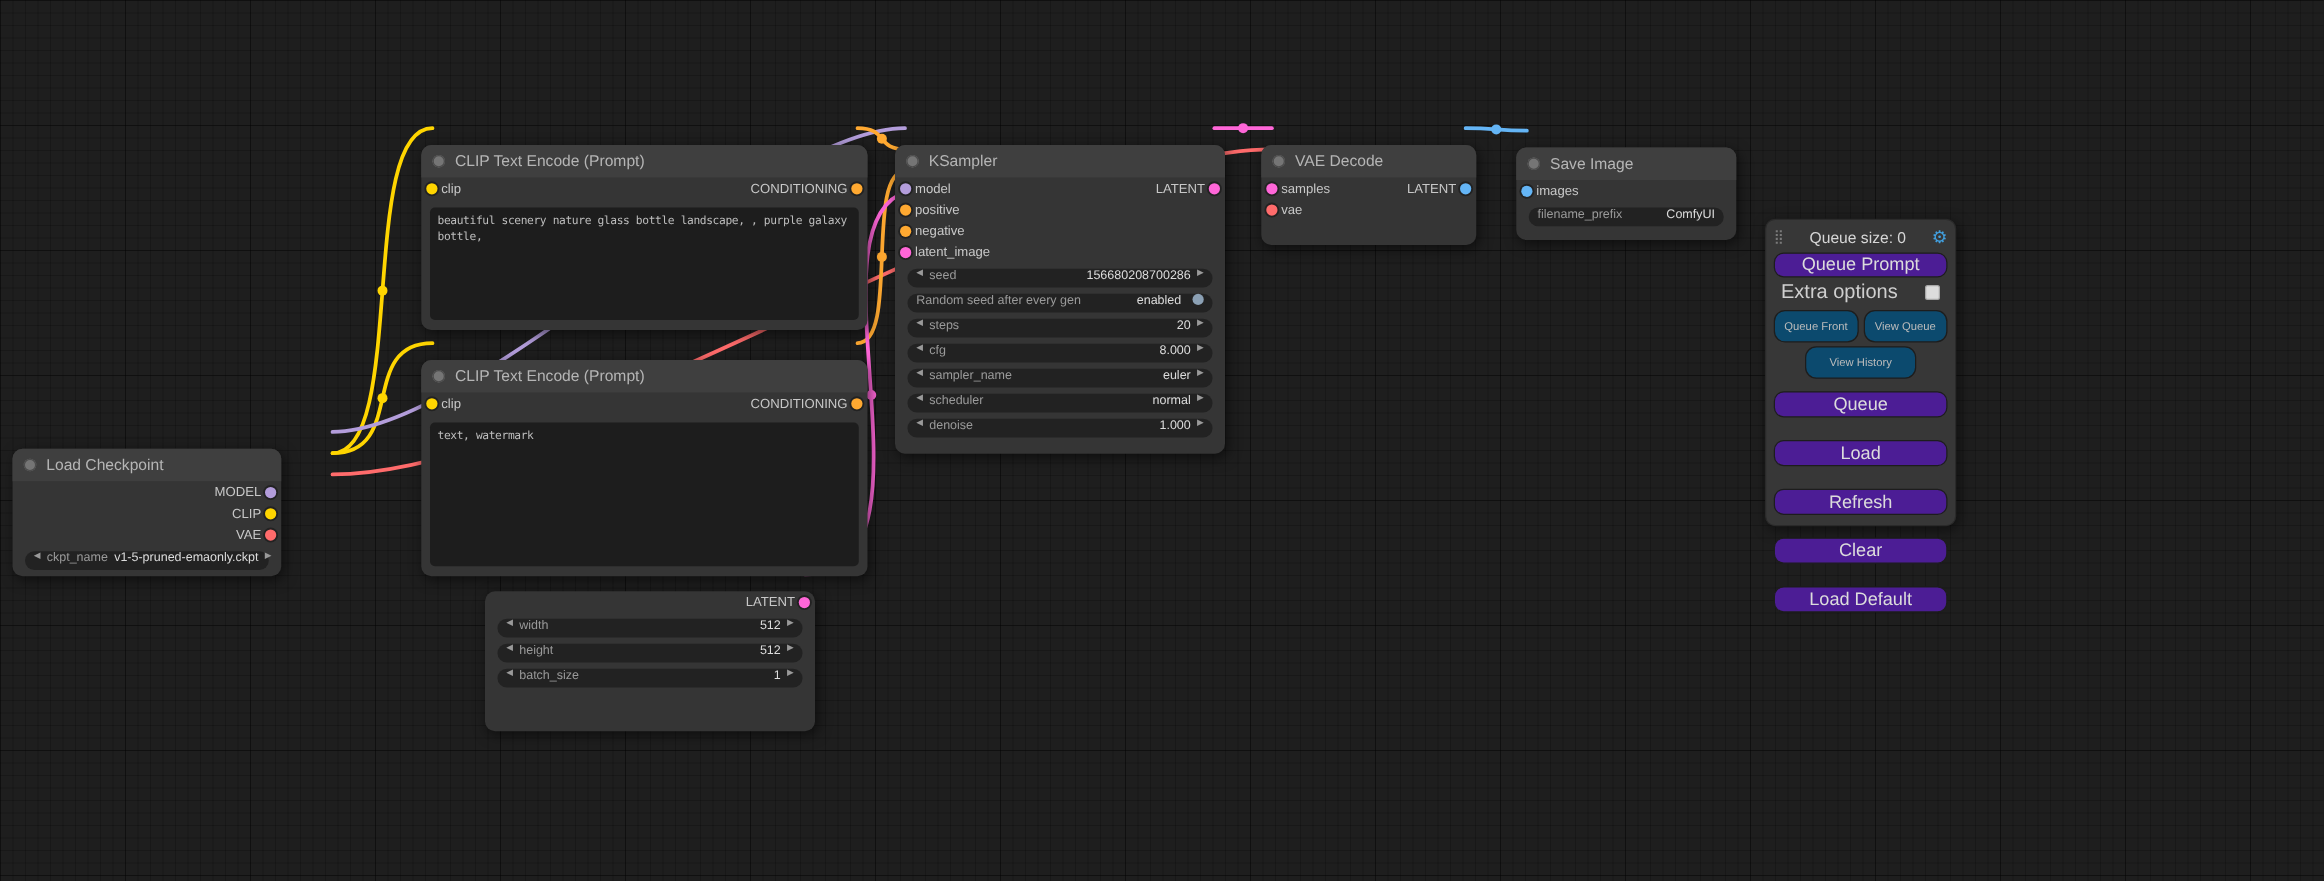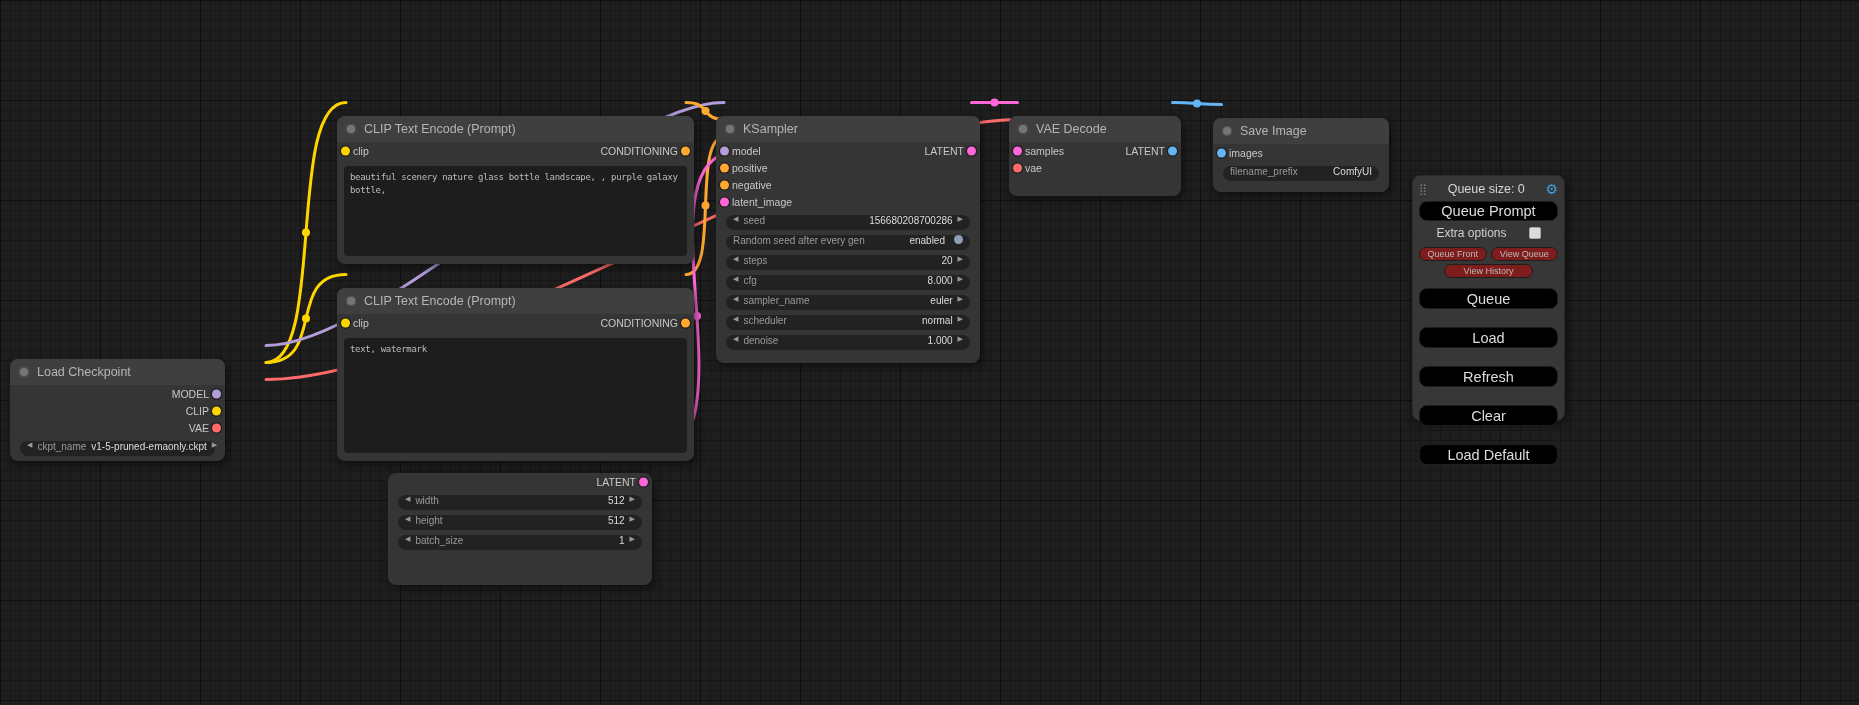--- a/index.html
+++ b/index.html
@@ -61,31 +61,31 @@
     white-space:pre-wrap;overflow:hidden;}
   
   .menu{position:absolute;z-index:3;left:1412px;top:175px;width:153px;height:246px;
     background:#373737;border:1px solid #2a2a2a;border-radius:8px;
     box-shadow:2px 3px 10px rgba(0,0,0,.5);
     box-sizing:border-box;padding:5px 6px;display:flex;flex-direction:column;}
   .menu-header{display:flex;align-items:center;height:18px;margin-bottom:4px;}
   .drag{color:#7a7a7a;font-size:11px;cursor:grab;}
   .qsize{flex:1;text-align:center;color:#d6d6d6;font-size:12.5px;}
   .gear{color:var(--c-accent_gear);font-size:14px;cursor:pointer;}
-  .btn{background:#000000;border:1px solid #1d1d1d;color:#dcdcdc;
+  .btn{background:#4c1d95;border:1px solid #1d1d1d;color:#dcdcdc;
     border-radius:8px;cursor:pointer;font-family:inherit;}
   .btn.big{height:24px;font-size:14.5px;width:100%;}
   .btn.action{height:21px;font-size:14.5px;width:100%;margin-top:18px;}
   .extra{display:flex;align-items:center;justify-content:center;gap:22px;
-    margin:5px 0 5px;color:#cfcfcf;font-size:12px;height:14px;}
+    margin:5px 0 5px;color:#cfcfcf;font-size:16px;height:14px;}
   .checkbox{width:10px;height:10px;background:#dcdcdc;border:1px solid #a8a8a8;
     border-radius:2px;cursor:pointer;}
   .smallrow{display:flex;gap:4px;margin-top:2px;}
-  .btn.small{flex:1;height:14px;font-size:9px;border-radius:9px;
-    background:#7f1d1d;color:#bbb;padding:0;}
+  .btn.small{flex:1;height:26px;font-size:9px;border-radius:9px;
+    background:#0c4a6e;color:#bbb;padding:0;}
   .vh-wrap{display:flex;justify-content:center;margin-top:3px;}
   .btn.small.vh{flex:0 0 auto;width:64%;}
   .actions{margin-top:10px;}
 </style>
 </head>
 <body>
 
 <div id="canvas">
 
   <svg id="wires" width="1859" height="705" viewBox="0 0 1859 705">

